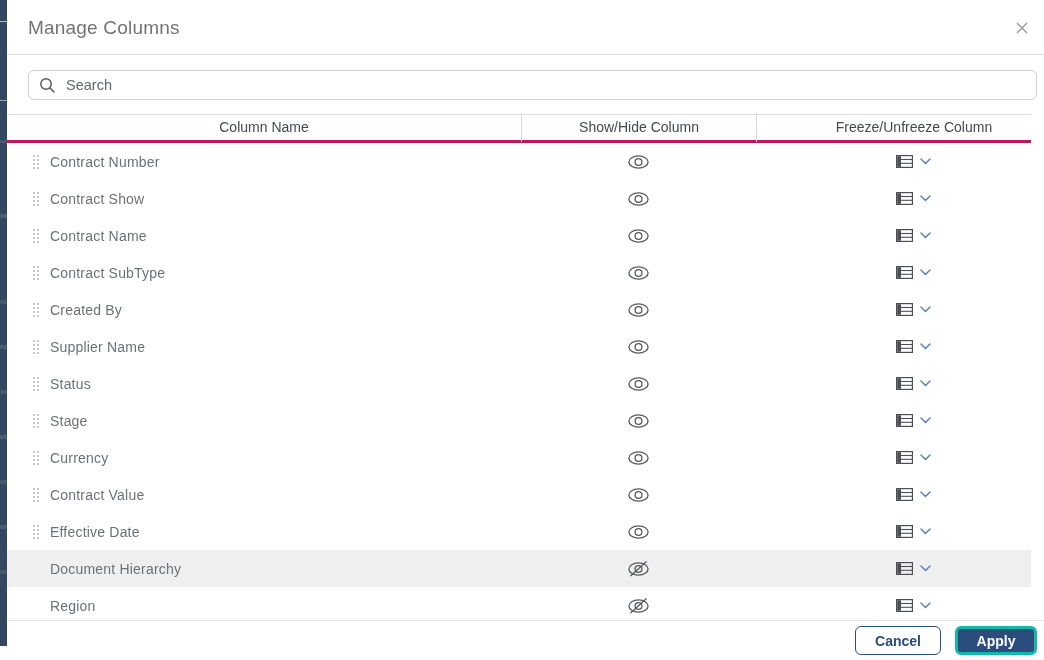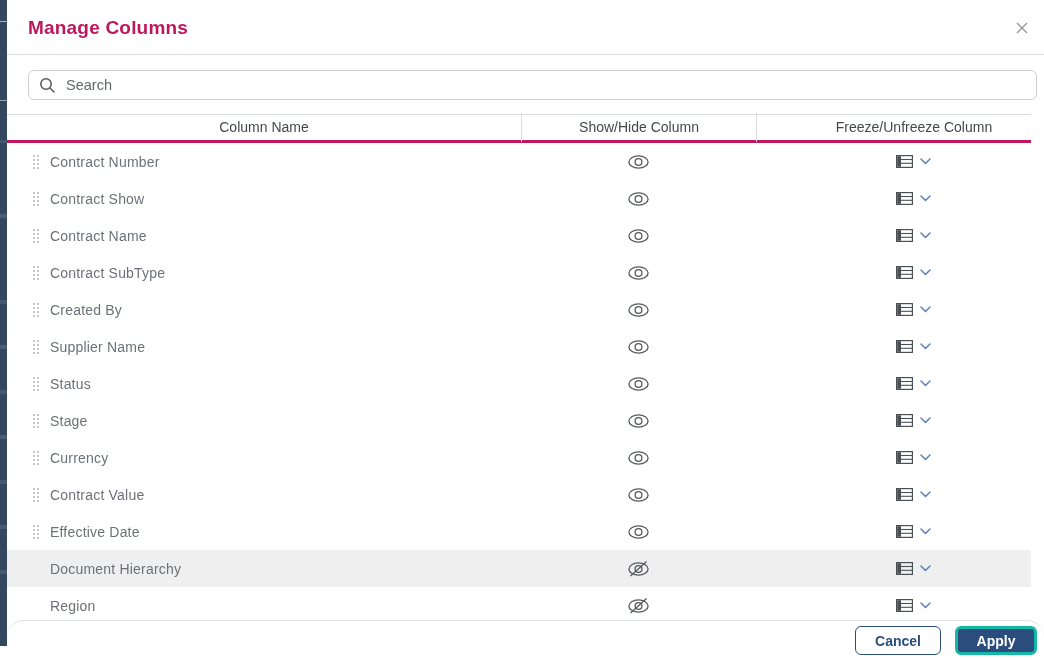--- a/index.html
+++ b/index.html
@@ -11,21 +11,21 @@
   .page-edge { position: absolute; left: 0; top: 0; width: 7px; height: 646px;
     background: #33475e; z-index: 1; }
   .page-edge .frag { position: absolute; left: 0; width: 7px; }
 
   .modal { position: absolute; left: 7px; top: 0; width: 1037px; height: 660px;
     background: #fff; z-index: 2; }
 
   
   .modal-header { position: relative; height: 55px; border-bottom: 1px solid #dcdee0; }
   .modal-title { position: absolute; left: 21px; top: 17px; font-size: 19px;
-    font-weight: bold; color: #be185d; letter-spacing: .2px; }
+    font-weight: normal; color: #737373; letter-spacing: .2px; }
   .close-btn { position: absolute; right: 12px; top: 19px; width: 20px; height: 20px;
     background: none; border: none; cursor: pointer; padding: 0; }
 
   
   .search-wrap { padding: 15px 7px 0 21px; }
   .search-box { display: flex; align-items: center; height: 30px; border: 1px solid #ced0d3;
     border-radius: 6px; padding: 0 10px; background: #fff; }
   .search-box svg { flex: 0 0 auto; margin-right: 10px; }
   .search-box input { border: none; outline: none; flex: 1; font-size: 14.5px;
     color: #c2410c; font-family: "Liberation Sans", sans-serif; background: transparent; }
@@ -57,21 +57,21 @@
 
   
   .scrollbar { position: absolute; right: 0; top: 143px; width: 13px; height: 477px;
     background: #f2f2f2; }
   .scroll-thumb { position: absolute; left: 2px; top: 10px; width: 9px; height: 392px;
     background: #bcbec0; border-radius: 5px; }
 
   
   .footer { position: absolute; left: 0; bottom: 0; width: 1037px; height: 40px;
     border-top: 1px solid #e0e2e4; display: flex; justify-content: flex-end;
-    align-items: center; gap: 14px; padding-right: 7px; background: #fff; border-radius: 17px; }
+    align-items: center; gap: 14px; padding-right: 7px; background: #fff; }
   .btn { height: 29px; border-radius: 6px; font-size: 14px; font-weight: bold;
     font-family: "Liberation Sans", sans-serif; cursor: pointer; }
   .btn-cancel { width: 86px; background: #fff; border: 1px solid #2b4d7e; color: #2b4d7e; }
   .btn-apply  { width: 82px; background: #2b4d7e; border: 3px solid #14b8a6; color: #fff; }
 </style>
 </head>
 <body>
 
 <div class="screen">
 

